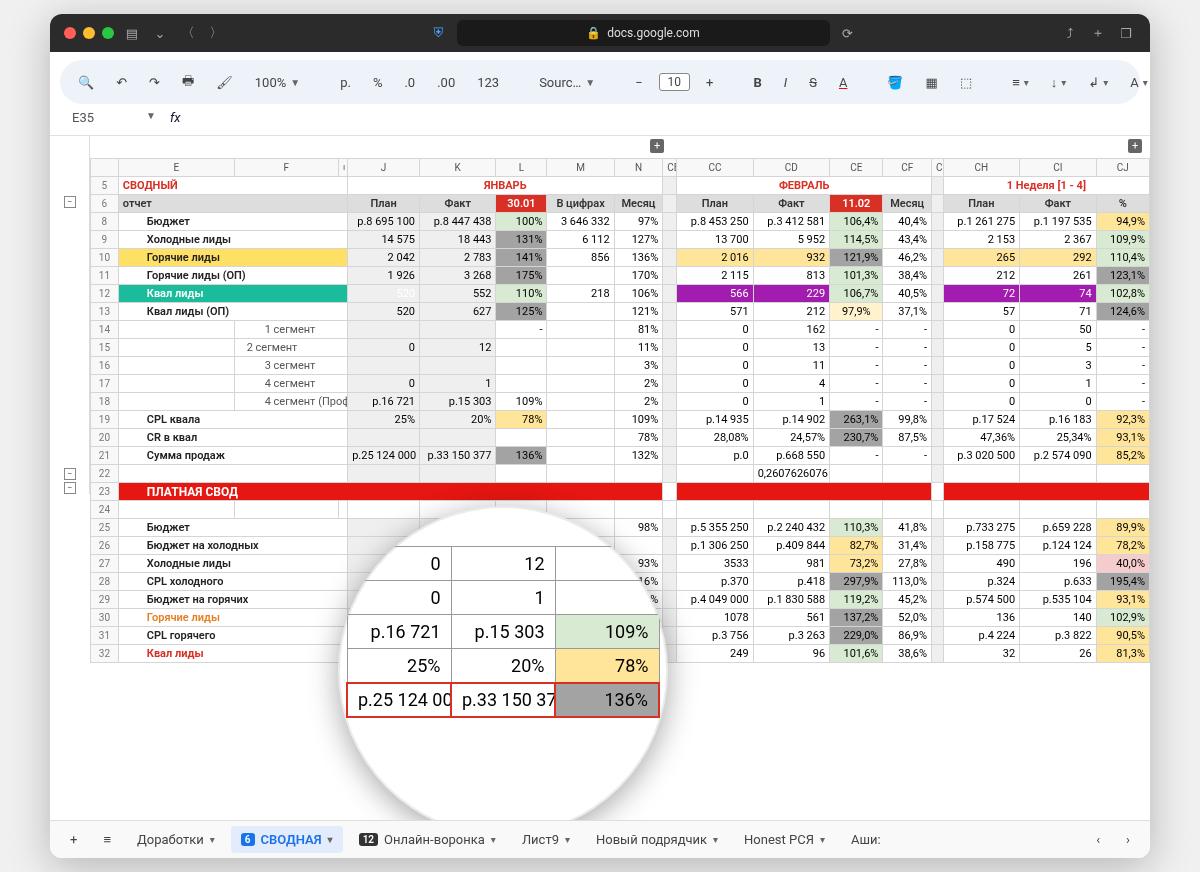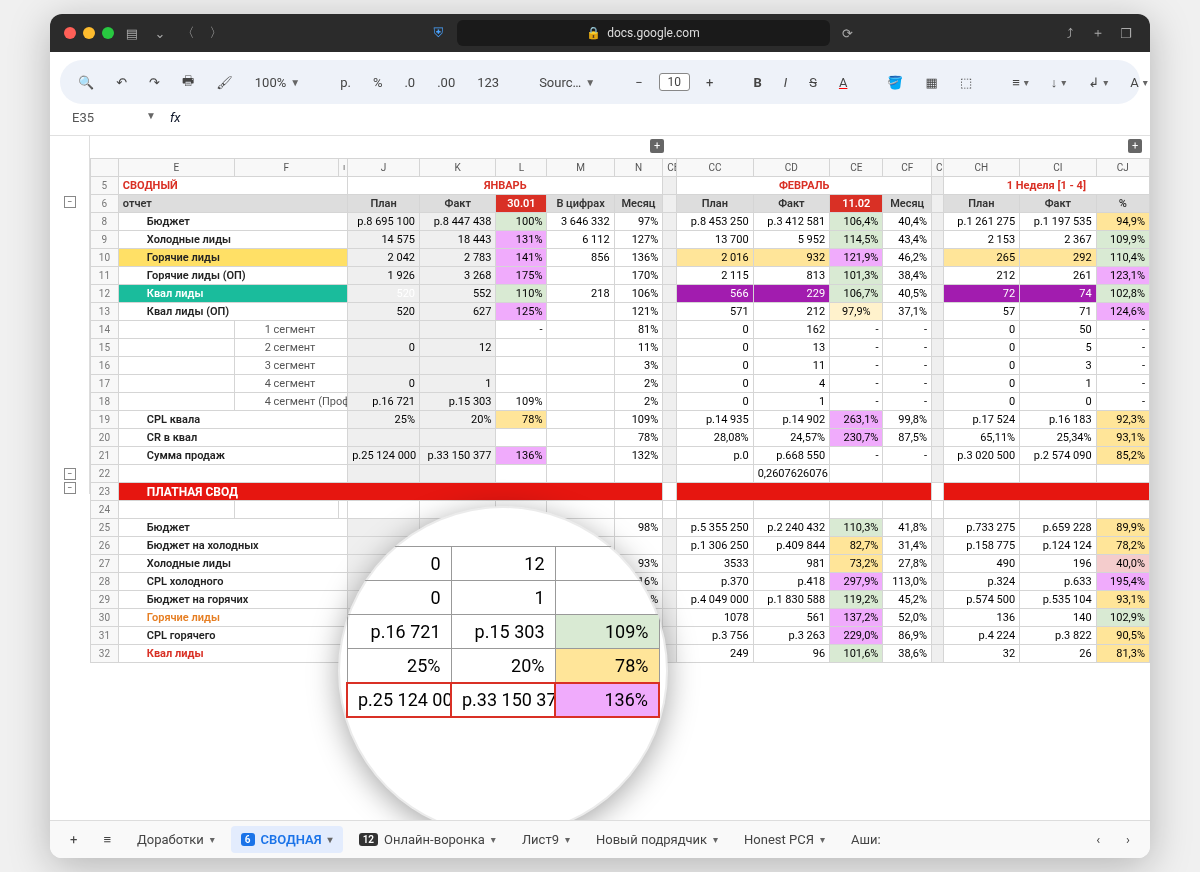--- a/index.html
+++ b/index.html
@@ -109,21 +109,21 @@
 .section-hdr { background:#fff; color:#d93025; font-weight:700; font-size:11px; text-align:center; }
 .section-sub { background:#ddd; text-align:center; font-weight:600; color:#333;}
 .section-sub.red { background:#d93025; color:#fff; }
 .rowlabel { font-weight:600; color:#222; text-align:left;padding-left:28px; }
 .rowlabel.sub { font-weight:400; color:#555; }
 .rowlabel.teal { background:#1abc9c; color:#fff; }
 .rowlabel.yel { background:#ffe066; }
 .rowlabel.orange { color:#e67e22; font-weight:600;}
 .rowlabel.redtxt { color:#d93025; font-weight:700; }
 .num { text-align:right; font-variant-numeric: tabular-nums; }
-.bg-green { background:#f0abfc; }
+.bg-green { background:#a3a3a3; }
 .bg-green2 { background:#d9ead3; }
 .bg-yel { background:#ffe599; }
 .bg-yel2 { background:#fff2cc;text-align:center; }
 .bg-red { background:#f4cccc; }
 .bg-teal { background:#a21caf; color:#fff; }
 .bg-grey { background:#efefef; }
 .redband td { background:#e61610; height:18px; }
 .redband td.rowlabel { color:#fff; font-weight:700; font-size:12px; text-align:left;}
 
 .magnifier {
@@ -449,21 +449,21 @@
               <td class="num ">-</td>
               <td class="num">-</td>
               <td class="bg-grey"></td>
               <td class="num ">0</td>
               <td class="num ">50</td>
               <td class="num ">-</td>
             </tr>
             <tr>
               <th class="rownum">15</th>
               <td></td>
-              <td class="rowlabel sub" colspan="2" style="padding-left: 30px;">2 сегмент</td>
+              <td class="rowlabel sub" colspan="2" style="padding-left: 12px;">2 сегмент</td>
               <td class="num bg-grey ">0</td>
               <td class="num bg-grey">12</td>
               <td class="num "></td>
               <td class="num"></td>
               <td class="num">11%</td>
               <td class="bg-grey"></td>
               <td class="num ">0</td>
               <td class="num ">13</td>
               <td class="num ">-</td>
               <td class="num">-</td>
@@ -554,21 +554,21 @@
               <td class="num bg-grey"></td>
               <td class="num "></td>
               <td class="num"></td>
               <td class="num">78%</td>
               <td class="bg-grey"></td>
               <td class="num ">28,08%</td>
               <td class="num ">24,57%</td>
               <td class="num bg-green">230,7%</td>
               <td class="num">87,5%</td>
               <td class="bg-grey"></td>
-              <td class="num ">65,11%</td>
+              <td class="num ">47,36%</td>
               <td class="num ">25,34%</td>
               <td class="num bg-yel">93,1%</td>
             </tr>
             <tr>
               <th class="rownum">21</th>
               <td class="rowlabel" colspan="3">Сумма продаж</td>
               <td class="num bg-grey ">р.25 124 000</td>
               <td class="num bg-grey">р.33 150 377</td>
               <td class="num bg-green">136%</td>
               <td class="num"></td>

